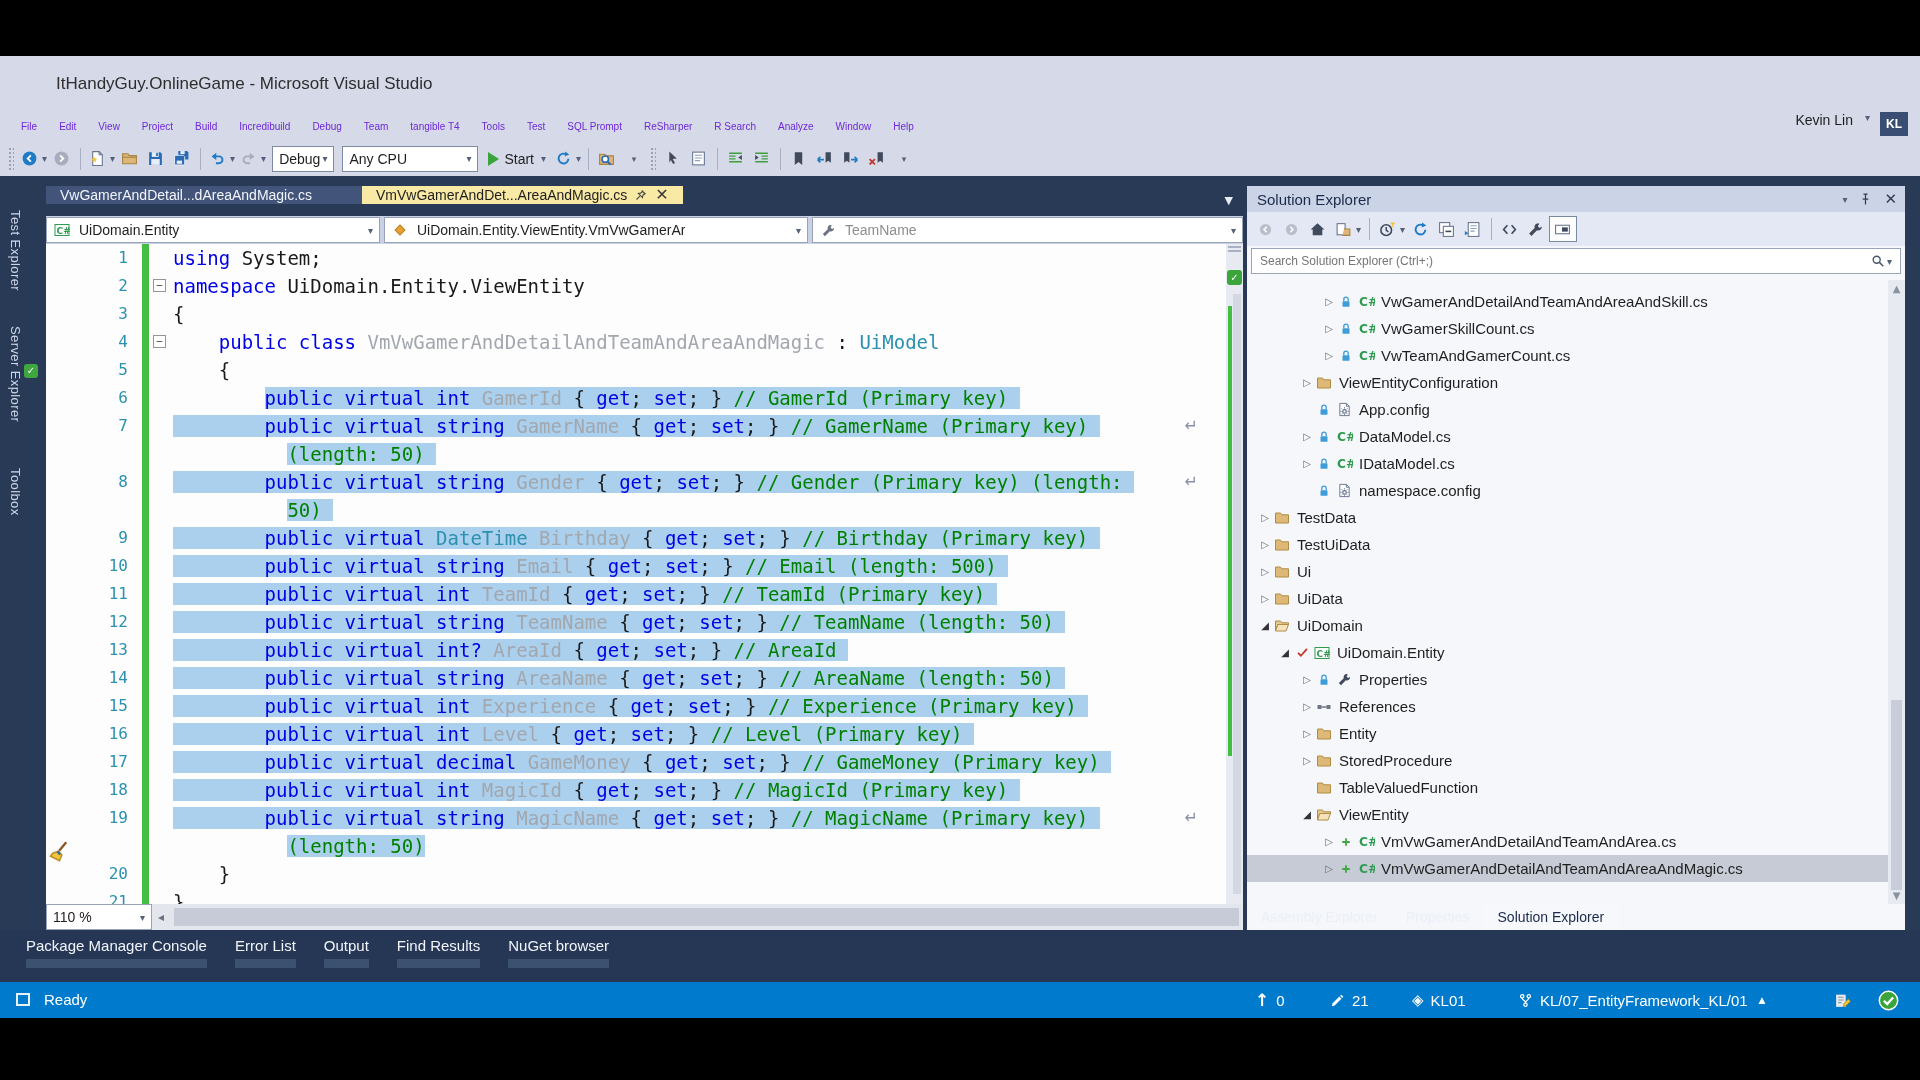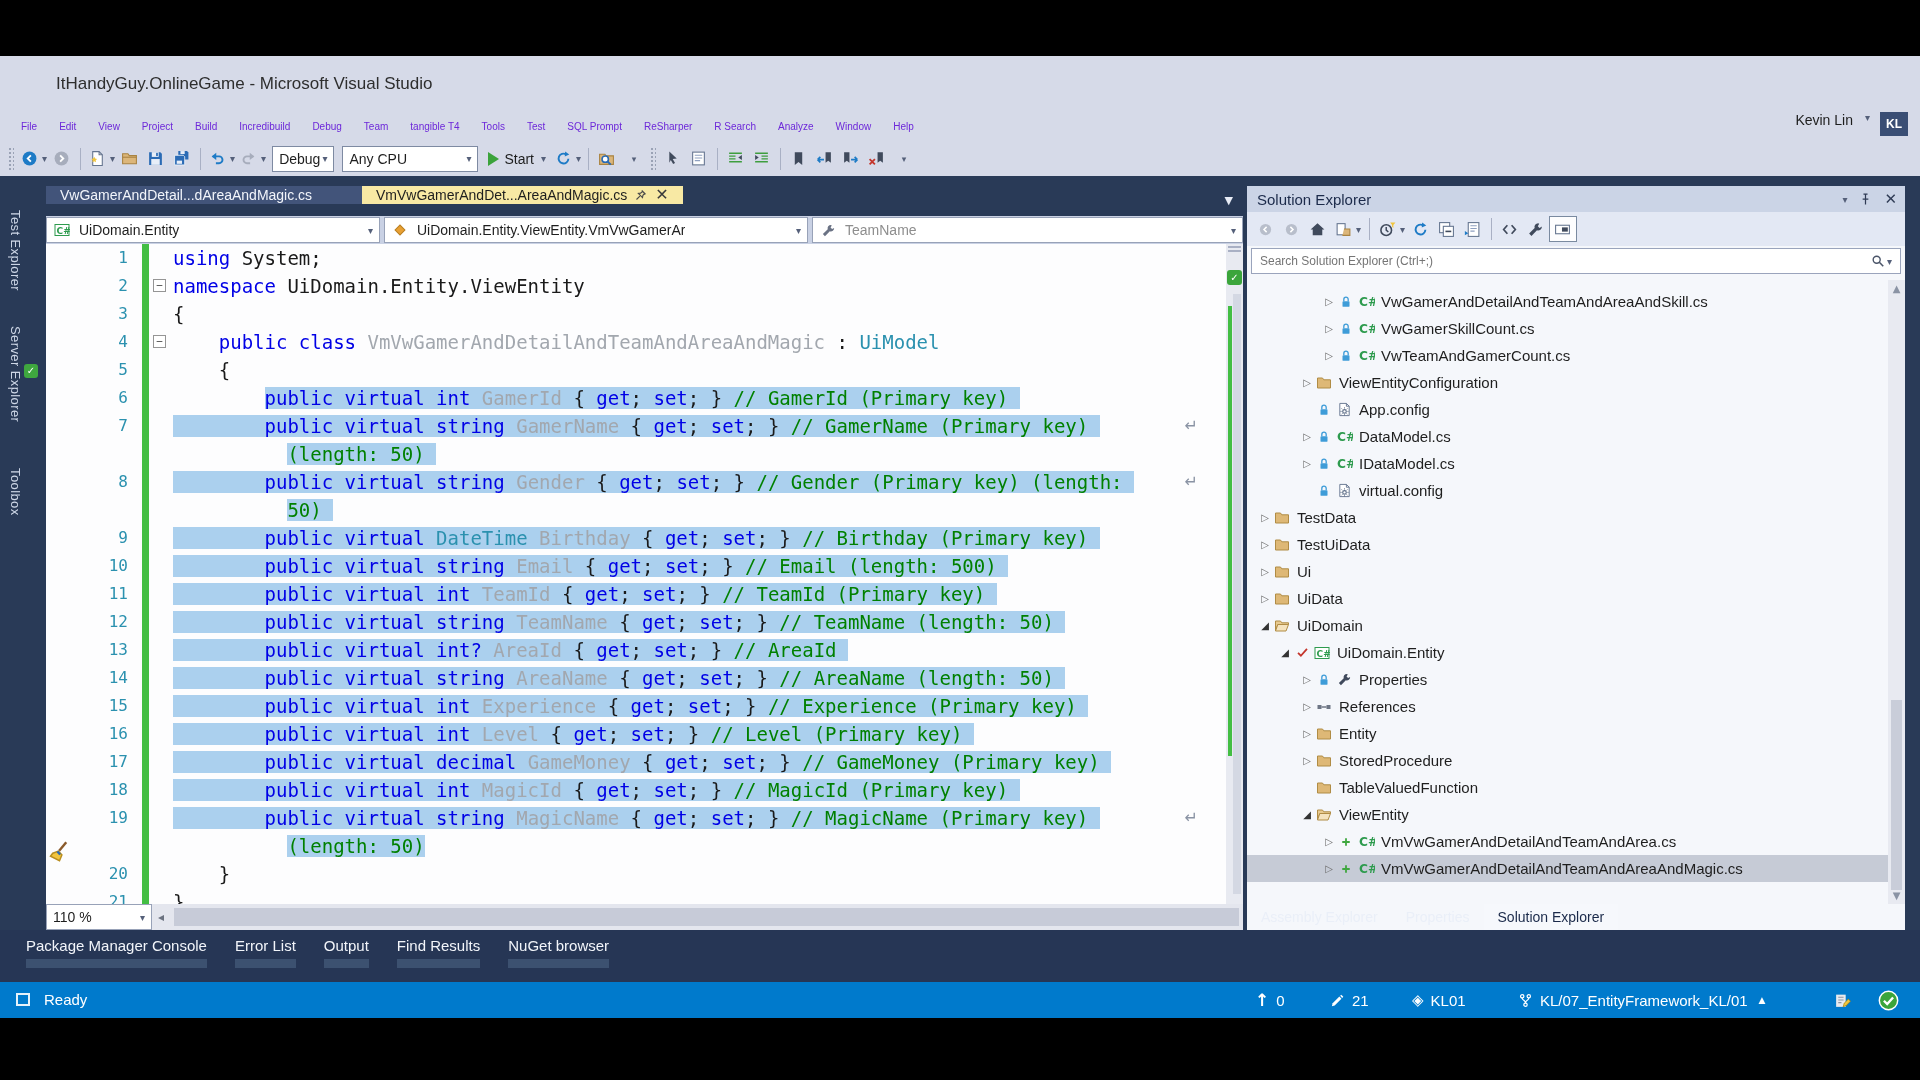--- a/index.html
+++ b/index.html
@@ -738,21 +738,21 @@
           </svg>
         </span>
         <span class="ticon">
           <svg width="15" height="15" viewBox="0 0 16 16">
             <path d="M3 1.5h7l3 3v10H3z" fill="#fff" stroke="#64748F"></path>
             <path d="M10 1.5v3h3" fill="none" stroke="#64748F"></path>
             <circle cx="8" cy="10" r="1.9" fill="none" stroke="#5A6B85" stroke-width="1.2"></circle>
             <path d="M8 6.9v-1.2M8 14.3v-1.2M11.1 10h1.2M3.7 10h1.2M10.2 7.8l.9-.9M4.9 13.1l.9-.9M10.2 12.2l.9.9M4.9 6.9l.9.9" stroke="#5A6B85"></path>
           </svg>
         </span>
-        <span class="tlabel">virtual.config</span>
+        <span class="tlabel">namespace.config</span>
       </div>
       <div class="trow">
         <span class="texp" style="margin-left: 10px;">▷</span>
         <span class="ticon">
           <svg width="16" height="16" viewBox="0 0 16 16">
             <path d="M1.5 3h5l1.3 1.8h6.7V13h-13z" fill="#DEB876" stroke="#B08C45"></path>
           </svg>
         </span>
         <span class="tlabel">TestData</span>
       </div>

